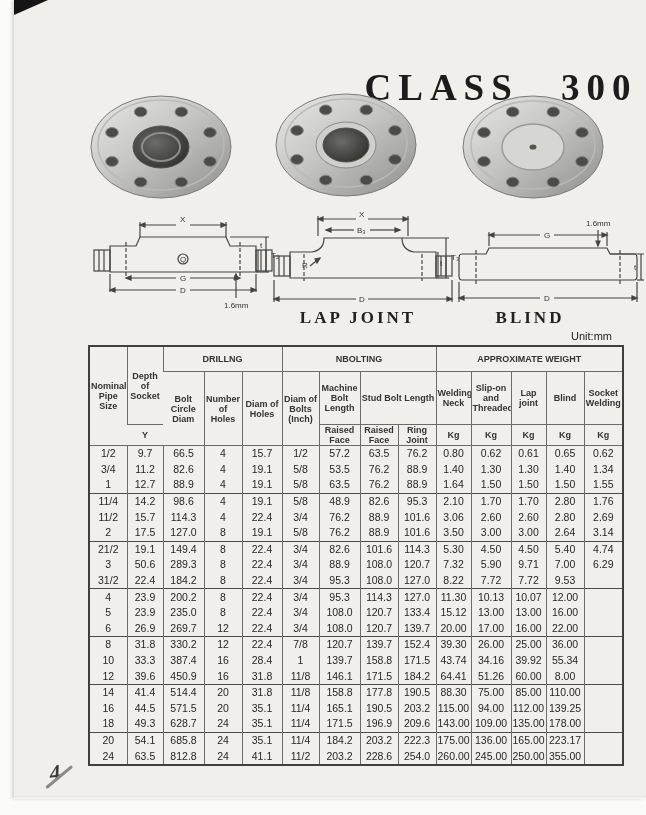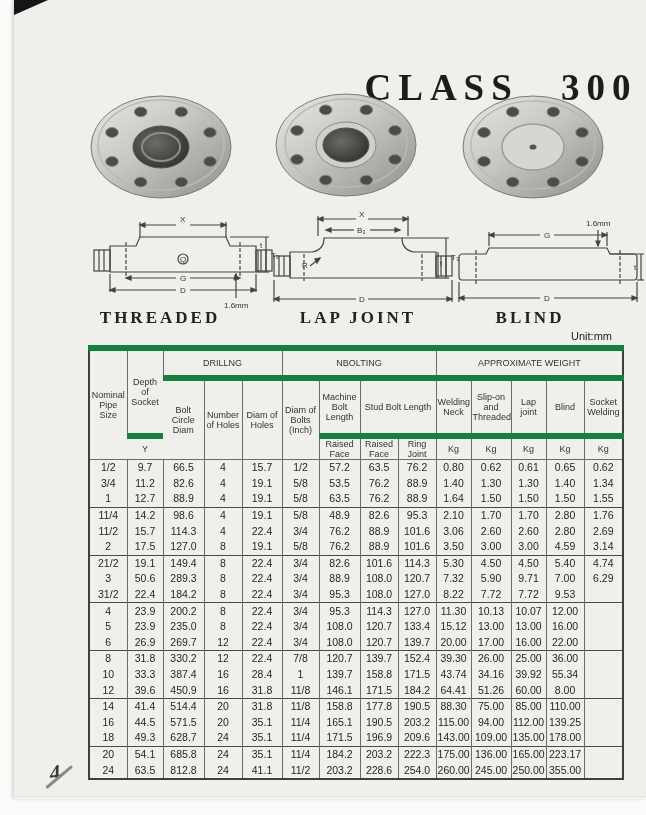--- a/index.html
+++ b/index.html
@@ -51,21 +51,21 @@
     width:524px;
     font-size:10px;color:#2d2d2d;
   }
   .spec-table th,.spec-table td{
     border-left:1px solid #6b6b6b;
     padding:0 1px;text-align:center;vertical-align:middle;
     overflow:hidden;
   }
   .spec-table th{font-weight:normal;font-size:9px;line-height:10px;color:#333;}
   .spec-table{border:2px solid #3f3f3f;}
-  .spec-table thead th{border-bottom:1px solid #6b6b6b;border-top:6px solid #15803d;}
+  .spec-table thead th{border-bottom:1px solid #6b6b6b;border-top:1px solid #15803d;font-weight:bold;}
   .spec-table thead tr.h1 th{height:24px;}
   .spec-table thead tr.h2 th{height:52px;}
   .spec-table thead tr.h3 th{height:20px;}
   .spec-table tbody td{
     height:15.6px;font-size:10.5px;line-height:15px;border-top:none;
     font-family:"Liberation Sans", sans-serif;color:#262626;
   }
   .spec-table tbody tr.group-start td{border-top:1.6px solid #4a4a4a;}
   .spec-table thead tr th:first-child,
   .spec-table tbody tr td:first-child{border-left:none;}
@@ -281,21 +281,20 @@
           <line x1="189" y1="72" x2="196" y2="72"></line>
         <line x1="193" y1="46" x2="193" y2="72"></line>
       </g>
       <text x="138" y="18">1.6mm</text>
       <text x="96" y="30">G</text>
       <text x="96" y="93">D</text>
       <text x="186" y="62" font-size="7">t</text>
     </svg>
   </div>
 
-  <div class="flange-name" style="left:46px;">THREADED</div>
   <div class="flange-name" style="left:244px;">LAP  JOINT</div>
   <div class="flange-name" style="left:416px;">BLIND</div>
 
   <div class="unit-label">Unit:mm</div>
 
   <table class="spec-table">
     <colgroup>
       <col style="width:38px">
         <col style="width:36px">
         <col style="width:41px">
@@ -431,21 +430,21 @@
           <td>127.0</td>
           <td>8</td>
           <td>19.1</td>
           <td>5/8</td>
           <td>76.2</td>
           <td>88.9</td>
           <td>101.6</td>
           <td>3.50</td>
           <td>3.00</td>
           <td>3.00</td>
-          <td>4.59</td>
+          <td>2.64</td>
           <td>3.14</td>
         </tr>
         <tr class="group-start">
           <td>21/2</td>
           <td>19.1</td>
           <td>149.4</td>
           <td>8</td>
           <td>22.4</td>
           <td>3/4</td>
           <td>82.6</td>

